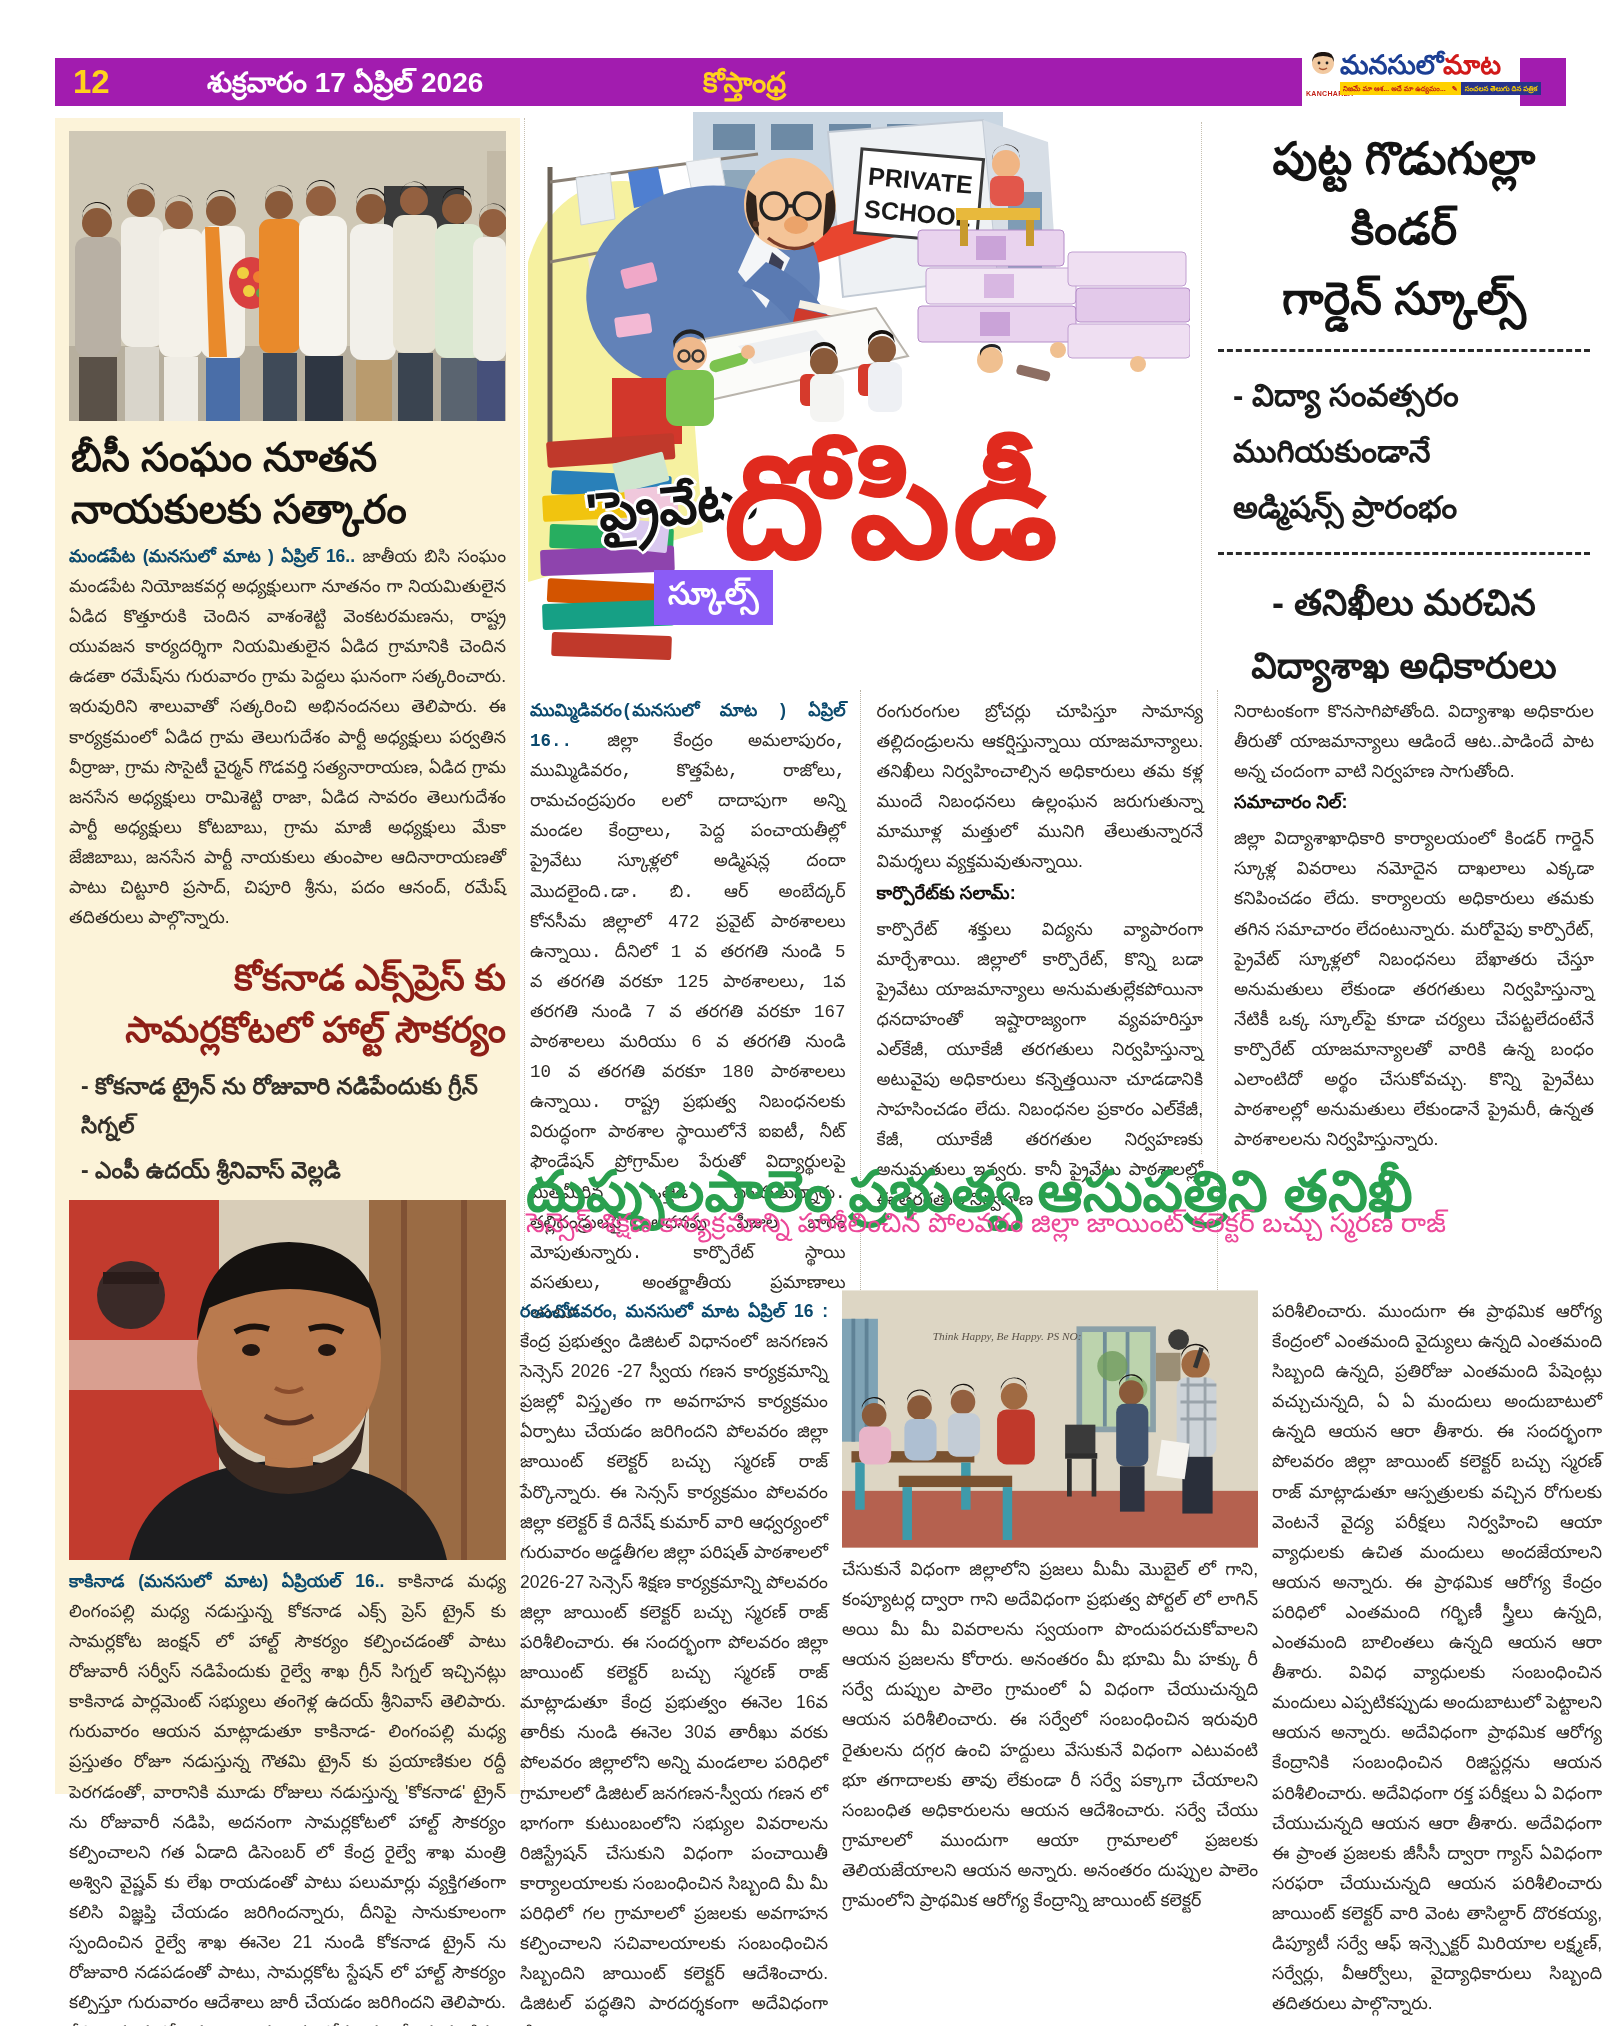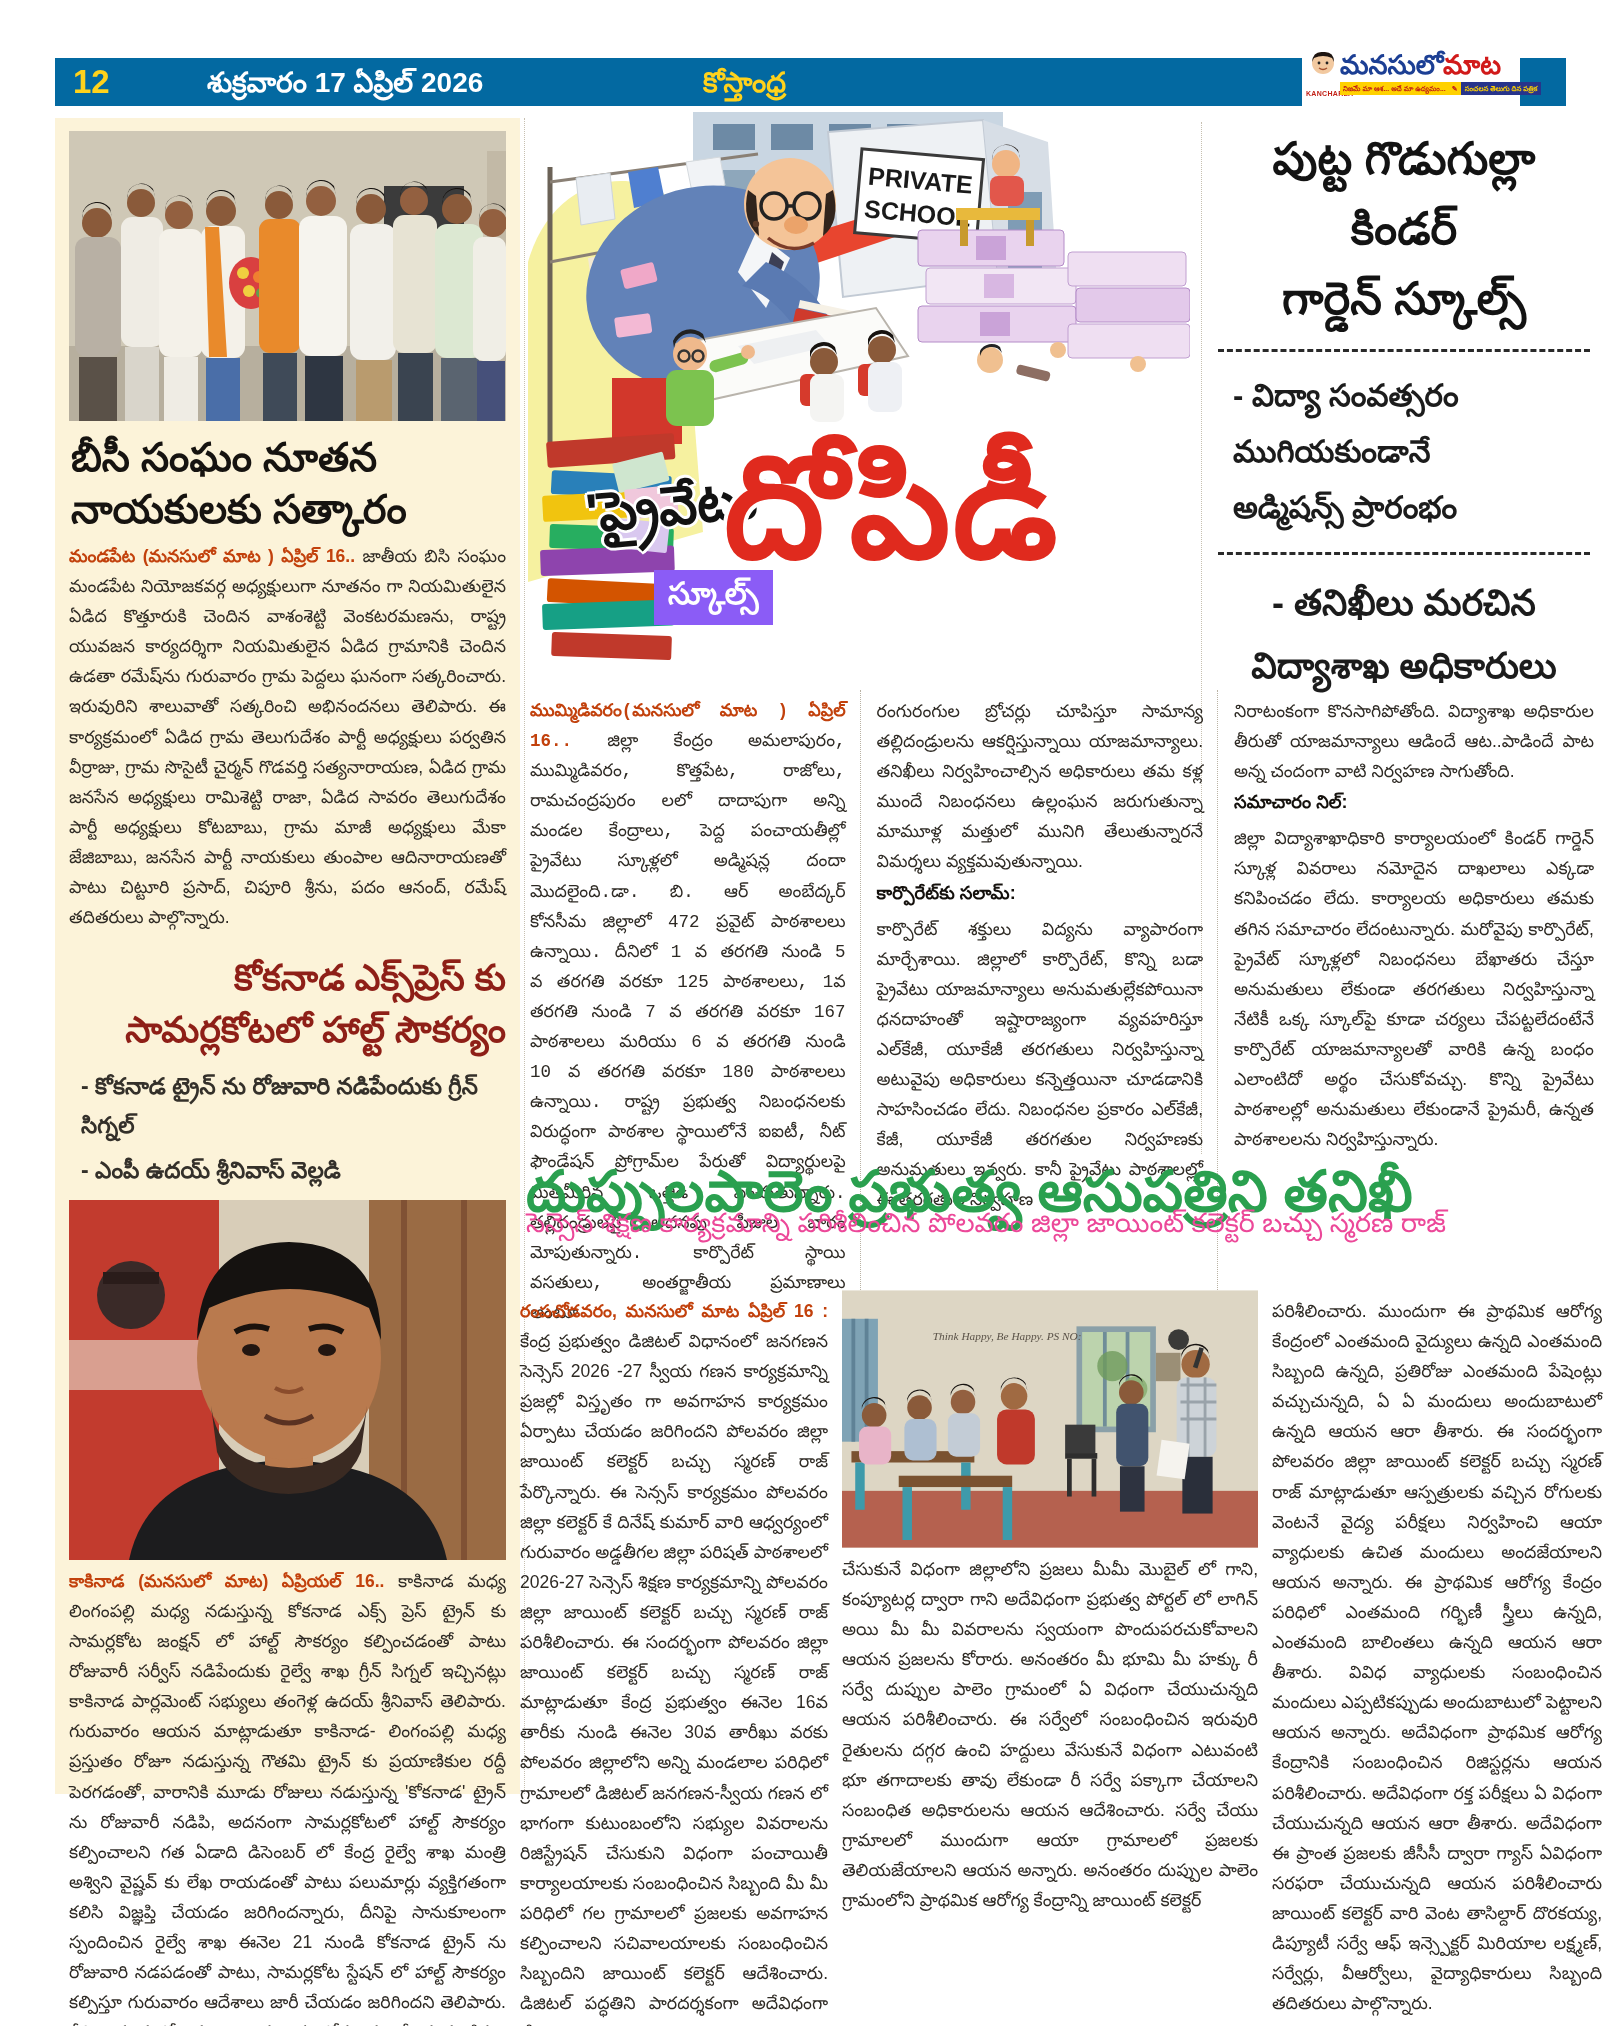--- a/index.html
+++ b/index.html
@@ -1,42 +1,42 @@
 <!DOCTYPE html>
 <html><head>
 <meta charset="utf-8">
 <style>
   html,body { margin:0; padding:0; background:#ffffff; }
   .page {
     position:relative; width:1613px; height:2026px; background:#ffffff;
     font-family:"Liberation Sans", sans-serif; color:#2c2925; overflow:hidden;
   }
   
-  .masthead { position:absolute; left:55px; top:58px; width:1511px; height:48px; background:#0369a1; }
+  .masthead { position:absolute; left:55px; top:58px; width:1511px; height:48px; background:#a21caf; }
   .m-pagenum { position:absolute; left:18px; top:5px; font-size:33px; font-weight:bold; color:#ffd21c; }
   .m-date    { position:absolute; left:152px; top:9px; font-size:28px; font-weight:bold; color:#ffffff; }
   .m-edition { position:absolute; left:648px; top:9px; font-size:28px; font-weight:bold; color:#ffd21c; }
   .logo-patch { position:absolute; right:46px; top:-20px; width:218px; height:70px; background:#ffffff;
                 display:flex; align-items:center; padding:2px 4px; box-sizing:border-box; }
   .logo-face { width:34px; text-align:center; }
   .logo-brand { font-size:7px; font-weight:bold; color:#c22016; letter-spacing:0.3px; }
   .logo-main { flex:1; }
   .logo-title { font-size:27px; font-weight:bold; line-height:1; white-space:nowrap; }
   .logo-title .blue { color:#1c3f94; } .logo-title .red { color:#d11a1a; }
   .logo-strips { display:flex; margin-top:3px; height:13px; font-size:7px; line-height:13px; white-space:nowrap; }
   .strip-yellow { background:#ffd100; color:#c22016; padding:0 3px; font-weight:bold; }
   .strip-blue { background:#27348b; color:#ffd100; padding:0 4px; font-weight:bold; }
 
   
   .left-col { position:absolute; left:55px; top:118px; width:465px; height:1676px;
               background:#fcf3d9; padding:13px 14px; box-sizing:border-box; }
   .photo-frame { width:437px; display:block; }
   .h-left { font-size:40px; font-weight:bold; color:#161310; line-height:1.3; margin:10px 2px 6px 2px; }
   .body-txt { font-size:17.5px; line-height:1.72; text-align:justify; color:#2e2a24; margin:6px 0; }
-  .body-txt b { color:#c2410c; }
+  .body-txt b { color:#0c4a6e; }
   .h-red { font-size:36px; font-weight:bold; color:#8e1f17; text-align:right; line-height:1.45;
            white-space:pre-line; margin:20px 0 10px 0; }
   .bullet-ln { font-size:23px; font-weight:bold; color:#34302a; line-height:1.7; margin:6px 12px; }
 
   
   .cartoon { position:absolute; left:528px; top:112px; width:662px; height:566px; }
   .kicker-quote { position:absolute; left:58px; top:362px; font-size:54px; font-weight:bold; color:#121212;
     transform:rotate(-5deg);
     text-shadow:-3px 0 #fff,3px 0 #fff,0 -3px #fff,0 3px #fff,-2px -2px #fff,2px 2px #fff; }
   .kicker-green { position:absolute; left:126px; top:458px; background:#8b5cf6; color:#ffffff;

